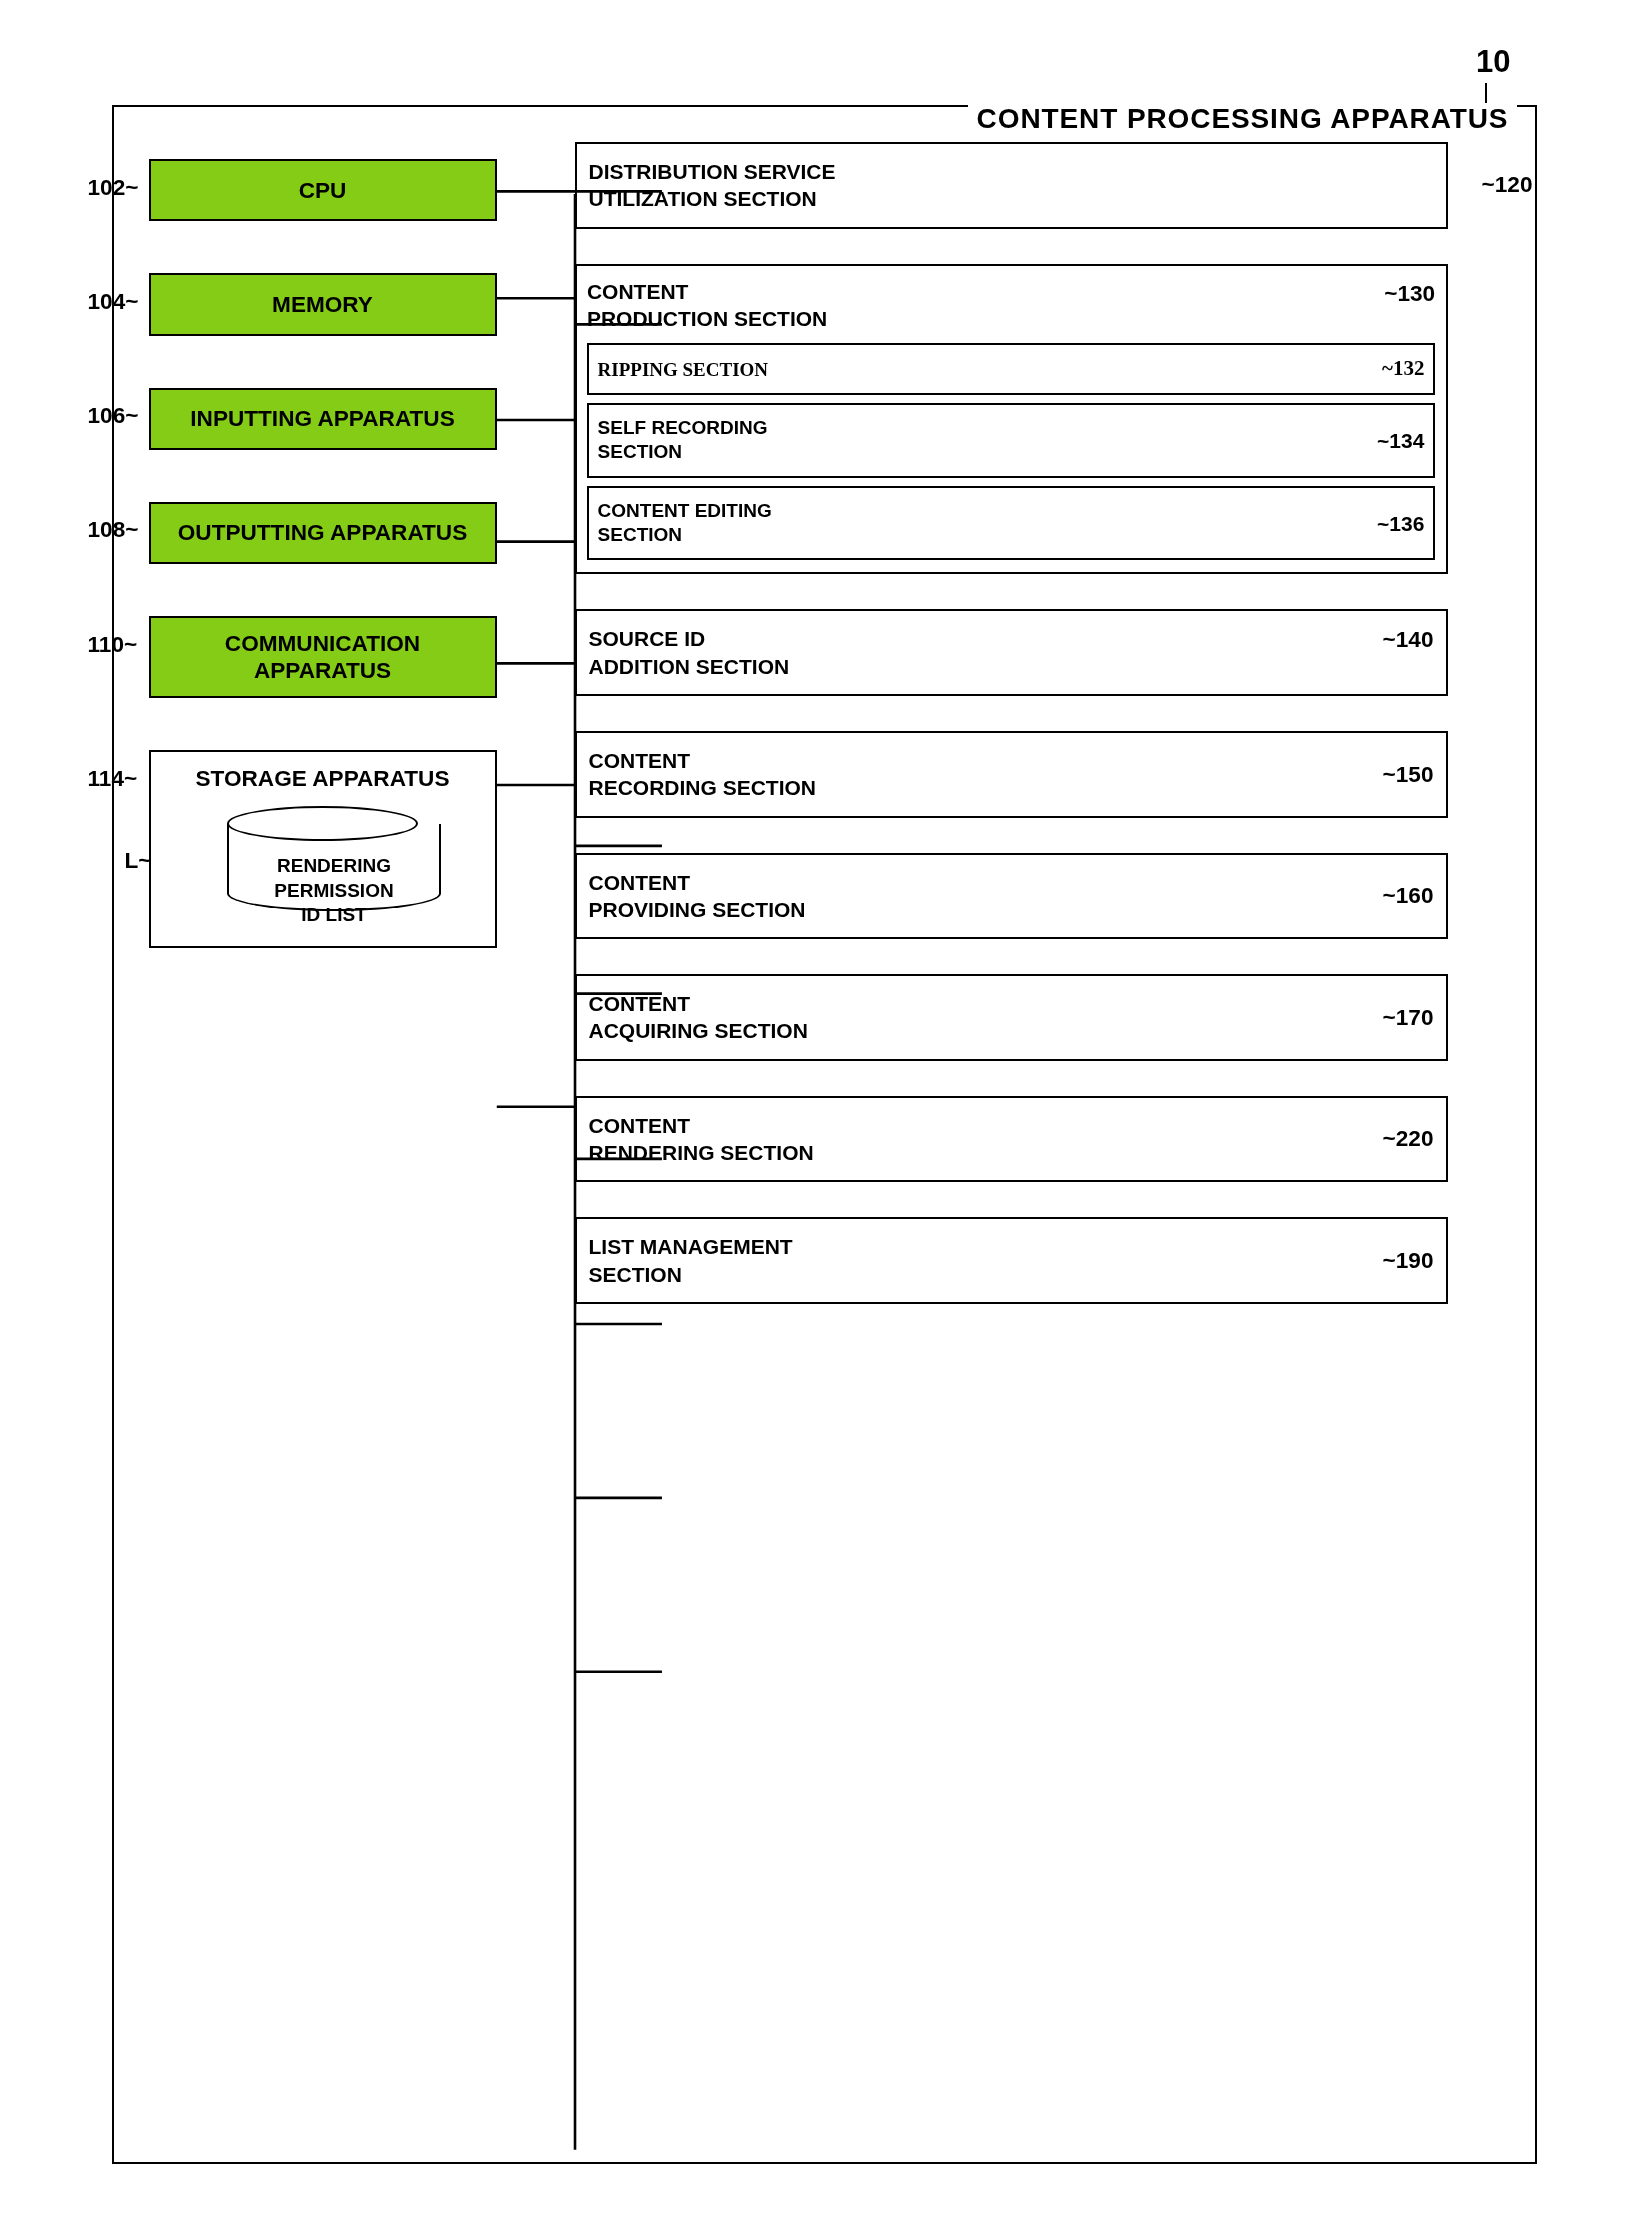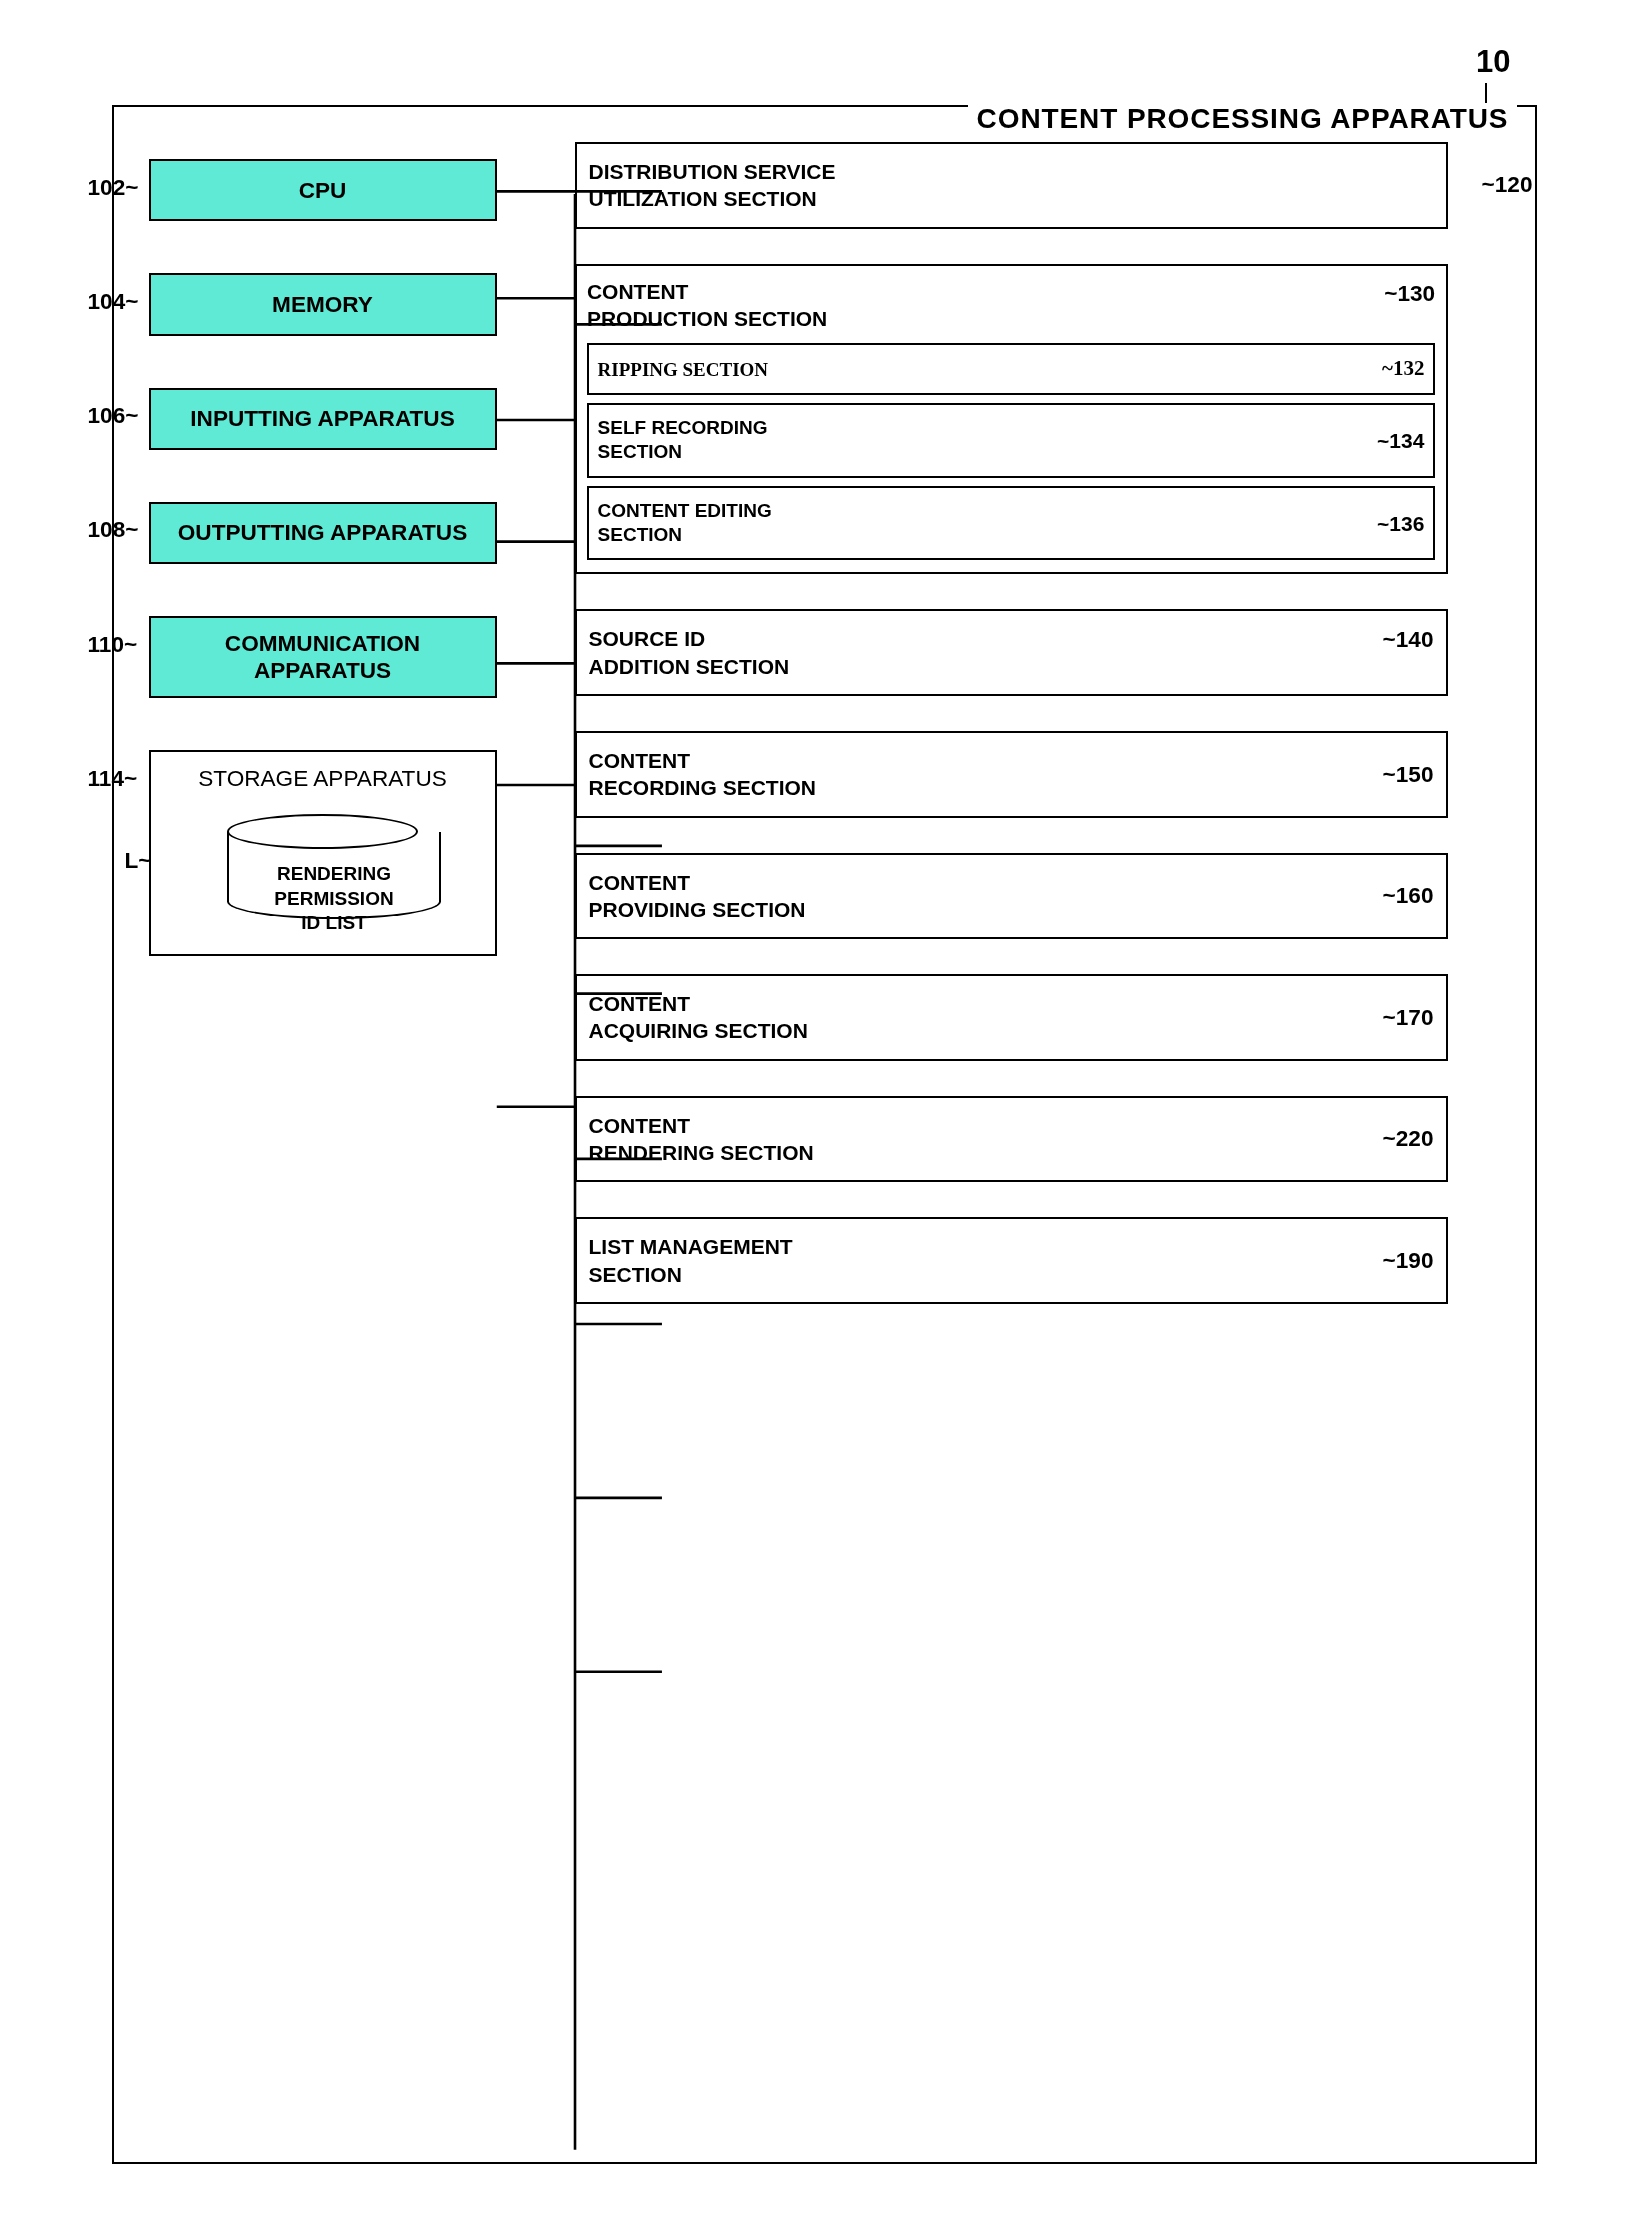--- a/index.html
+++ b/index.html
@@ -53,38 +53,38 @@
       letter-spacing: 0.9px;
     }
     .hw-box {
       border: 2.6px solid #000;
       text-align: center;
       padding: 15.6px 8.7px;
       font-size: 22.6px;
       font-weight: bold;
       margin-bottom: 0;
       line-height: 1.2;
-      background: #5eead4;
+      background: #84cc16;
     }
     .hw-item {
       position: relative;
       margin-bottom: 52px;
     }
     
     .storage-outer {
       border: 2.6px solid #000;
       padding: 14px 10.4px 17.4px 10.4px;
       position: relative;
       background: #fff;
     }
     .storage-title {
       font-size: 22.6px;
-      font-weight: normal;
+      font-weight: bold;
       text-align: center;
-      margin-bottom: 22px;
+      margin-bottom: 14px;
     }
     
     .cylinder {
       width: 191px;
       margin: 0 auto;
       position: relative;
     }
     .cylinder-top {
       width: 191px;
       height: 35px;

